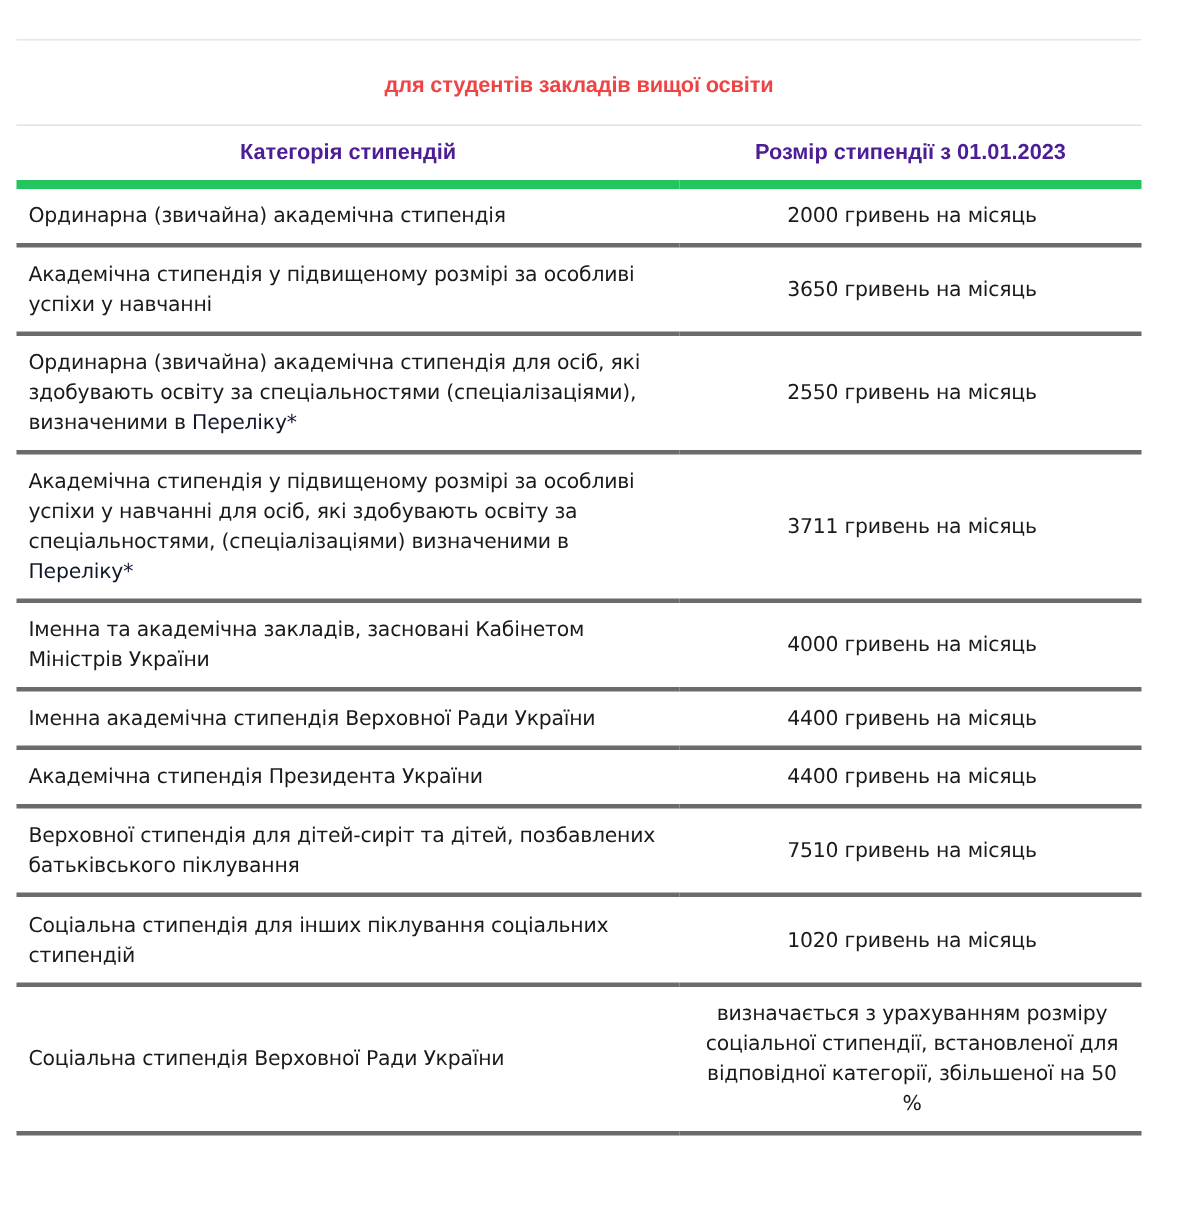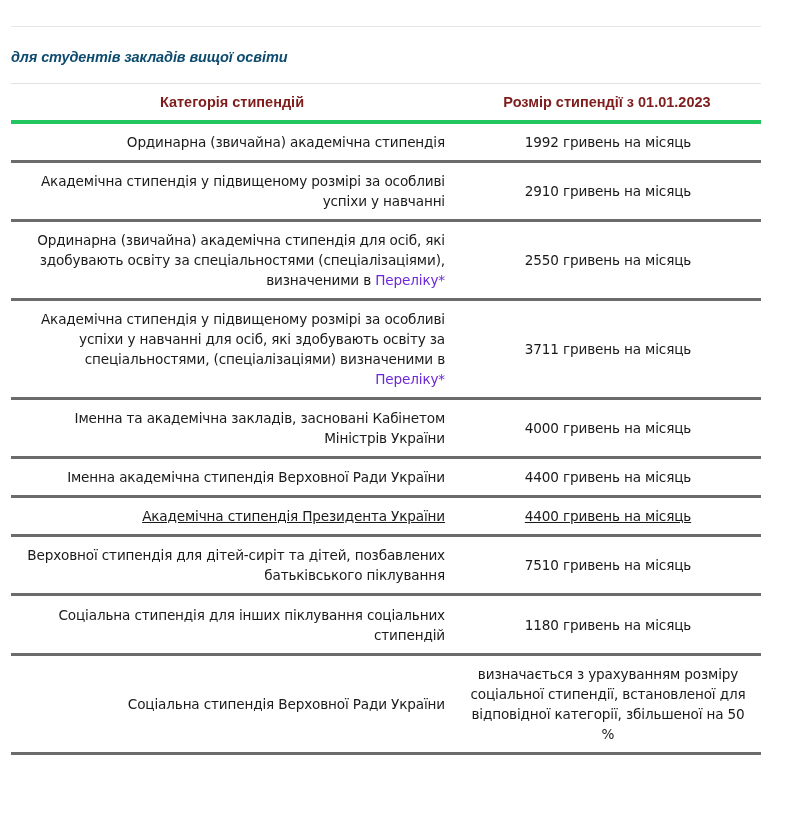--- a/index.html
+++ b/index.html
@@ -21,70 +21,69 @@
       top: 26px;
       width: 750px;
     }
     .top-rule {
       height: 1px;
       background: #e6e6e6;
     }
     .caption {
       height: 56px;
       line-height: 60px;
-      text-align: left;
+      text-align: center;
       font-family: "Liberation Sans", sans-serif;
       font-weight: bold;
       font-size: 14.5px;
-      color: #0c4a6e;
+      color: #ef4444;
       letter-spacing: -0.1px;
-      font-style: italic;
     }
     table {
       width: 750px;
       border-collapse: collapse;
       table-layout: fixed;
     }
     thead tr {
       border-top: 1px solid #e2e2e2;
     }
     th {
       height: 36px;
       font-family: "Liberation Sans", sans-serif;
       font-weight: bold;
       font-size: 14.5px;
-      color: #7f1d1d;
+      color: #4c1d95;
       text-align: center;
-      border-bottom: 4px solid #22c55e;
+      border-bottom: 6px solid #22c55e;
       padding: 0;
       vertical-align: middle;
     }
     th.c1 { width: 442px; }
     td {
       font-size: 13.6px;
       line-height: 20px;
       padding: 8px 8px 8px 8px;
       border-bottom: 3px solid #6b6b6b;
       vertical-align: middle;
       letter-spacing: -0.15px;
     }
-    td.cat { text-align: right; }
+    td.cat { text-align: left; }
     td.amt { text-align: center; padding-left: 10px; padding-right: 8px; }
     .link {
-      color: #6d28d9;
+      color: #0f172a;
       text-decoration: none;
       cursor: pointer;
     }
     tr.r1 td { height: 19px; }
     tr.r2 td { height: 39px; }
     tr.r3 td { height: 60px; }
     tr.r4 td { height: 80px; }
     tr.r5 td { height: 38px; }
     tr.r6 td { height: 19px; }
-    tr.r7 td { height: 19px; text-decoration: underline; }
+    tr.r7 td { height: 19px; }
     tr.r8 td { height: 39px; }
     tr.r9 td { height: 39px; }
     tr.r10 td { height: 41px; }
     tr.r11 td { height: 58px; }
   </style>
 </head>
 <body>
 
 <div class="wrap">
   <div class="top-rule"></div>
@@ -92,25 +91,25 @@
   <table>
     <thead>
       <tr>
         <th class="c1">Категорія стипендій</th>
         <th class="c2">Розмір стипендії з 01.01.2023</th>
       </tr>
     </thead>
     <tbody>
       <tr class="r1">
         <td class="cat">Ординарна (звичайна) академічна стипендія</td>
-        <td class="amt">1992 гривень на місяць</td>
+        <td class="amt">2000 гривень на місяць</td>
       </tr>
       <tr class="r2">
         <td class="cat">Академічна стипендія  у підвищеному розмірі за особливі успіхи у навчанні</td>
-        <td class="amt">2910 гривень на місяць</td>
+        <td class="amt">3650 гривень на місяць</td>
       </tr>
       <tr class="r3">
         <td class="cat"><span>Ординарна (звичайна) академічна стипендія для осіб, які здобувають освіту за спеціальностями (спеціалізаціями), визначеними в </span><a class="link">Переліку*</a></td>
         <td class="amt">2550 гривень на місяць</td>
       </tr>
       <tr class="r4">
         <td class="cat"><span>Академічна стипендія  у підвищеному розмірі за особливі успіхи у навчанні  для осіб, які здобувають освіту за спеціальностями, (спеціалізаціями) визначеними в </span><a class="link">Переліку*</a></td>
         <td class="amt">3711 гривень на місяць</td>
       </tr>
       <tr class="r5">
@@ -124,21 +123,21 @@
       <tr class="r7">
         <td class="cat">Академічна стипендія Президента України</td>
         <td class="amt">4400 гривень на місяць</td>
       </tr>
       <tr class="r8">
         <td class="cat">Верховної стипендія для дітей-сиріт та дітей, позбавлених батьківського піклування</td>
         <td class="amt">7510 гривень на місяць</td>
       </tr>
       <tr class="r10">
         <td class="cat">Соціальна стипендія для інших піклування соціальних стипендій</td>
-        <td class="amt">1180 гривень на місяць</td>
+        <td class="amt">1020 гривень на місяць</td>
       </tr>
       <tr class="r11">
         <td class="cat">Соціальна стипендія Верховної Ради України</td>
         <td class="amt">визначається з урахуванням розміру соціальної стипендії, встановленої для відповідної категорії, збільшеної на 50 %</td>
       </tr>
     </tbody>
   </table>
 </div>
 
 </body></html>

